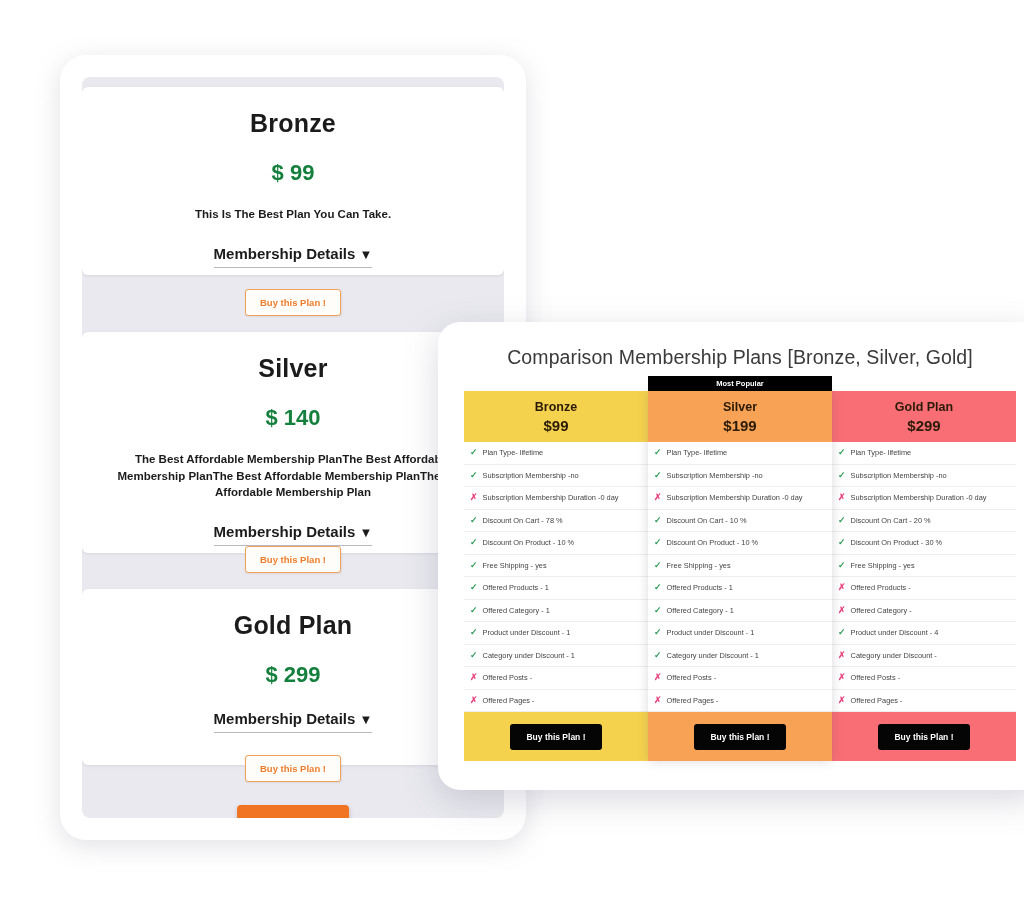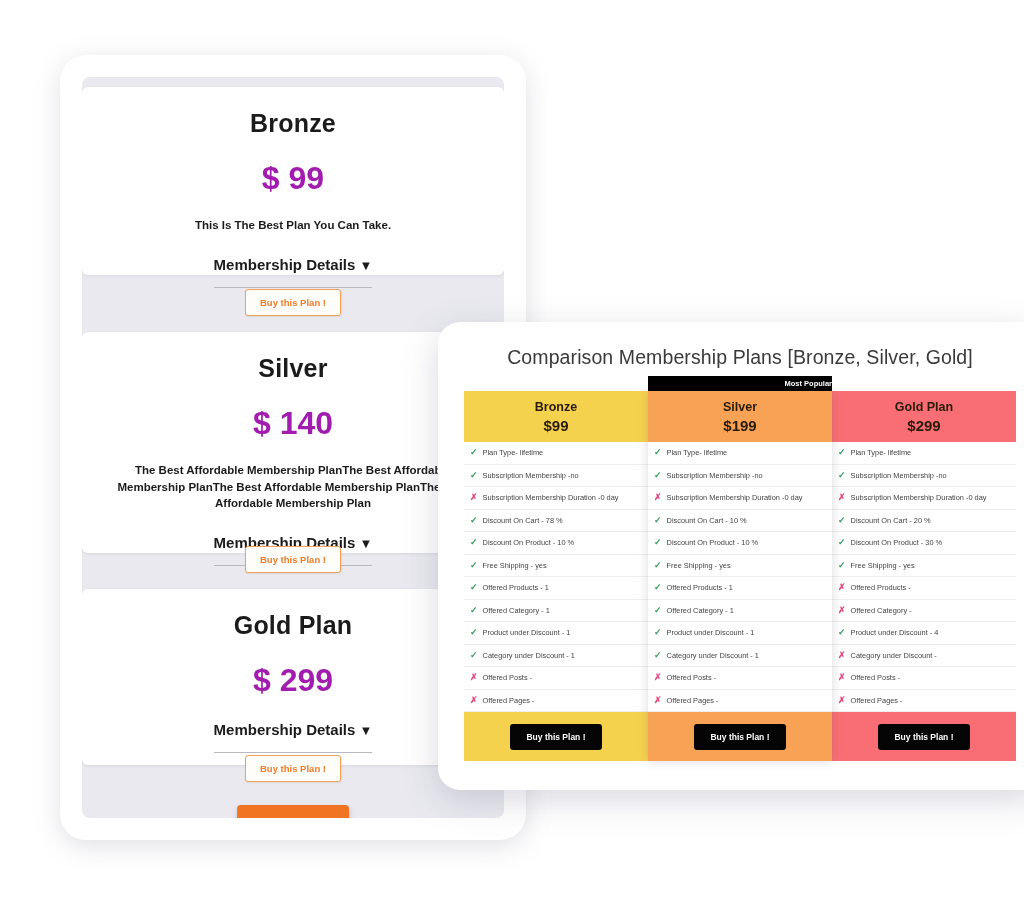--- a/index.html
+++ b/index.html
@@ -35,32 +35,32 @@
     border-radius: 6px;
     box-shadow: 0 1px 3px rgba(60,60,80,0.10);
     text-align: center;
     padding-top: 22px;
   }
   .plan-title {
     font-size: 25px; font-weight: bold; color: #1b1b1b;
     letter-spacing: .2px;
   }
   .plan-price {
-    font-size: 32px; font-weight: bold; color: #a21caf;
+    font-size: 22px; font-weight: bold; color: #15803d;
     margin-top: 22px;
   }
   .plan-desc {
     font-size: 11.5px; font-weight: bold; color: #1b1b1b;
     line-height: 1.45; margin: 20px 26px 0 26px;
   }
   .plan-details {
     display: inline-block;
     font-size: 15px; font-weight: bold; color: #1b1b1b;
     border-bottom: 1px solid #b9b9c2;
-    padding-bottom: 14px; margin-top: 22px;
+    padding-bottom: 5px; margin-top: 22px;
   }
   .caret { font-size: 13px; }
   .buy-outline {
     position: absolute; left: 50%; transform: translateX(-50%);
     background: #fffdfa;
     border: 1px solid #f0a057;
     color: #ee7d2b;
     font-size: 9.5px; font-weight: bold;
     padding: 7px 14px; border-radius: 3px;
     cursor: pointer;
@@ -98,21 +98,21 @@
     display: grid;
     grid-template-columns: 1fr 1fr 1fr;
     border-radius: 2px;
   }
   .col { position: relative; }
   .col.popular { box-shadow: 0 0 10px rgba(90,90,110,0.22); z-index: 3; background:#fff; }
   .pop-badge {
     position: absolute; top: -15px; left: 0; right: 0;
     height: 15px; line-height: 15px;
     background: #000000; color: #ffffff;
-    font-size: 7.5px; font-weight: bold; text-align: right;
+    font-size: 7.5px; font-weight: bold; text-align: center;
   }
   .col-head {
     height: 51px;
     display: flex; flex-direction: column;
     align-items: center; justify-content: center;
     gap: 3px;
   }
   .col-name { font-size: 12.5px; font-weight: bold; color: #2a1a08; }
   .col-price { font-size: 15px; font-weight: bold; color: #2a1a08; }
   .feat {

